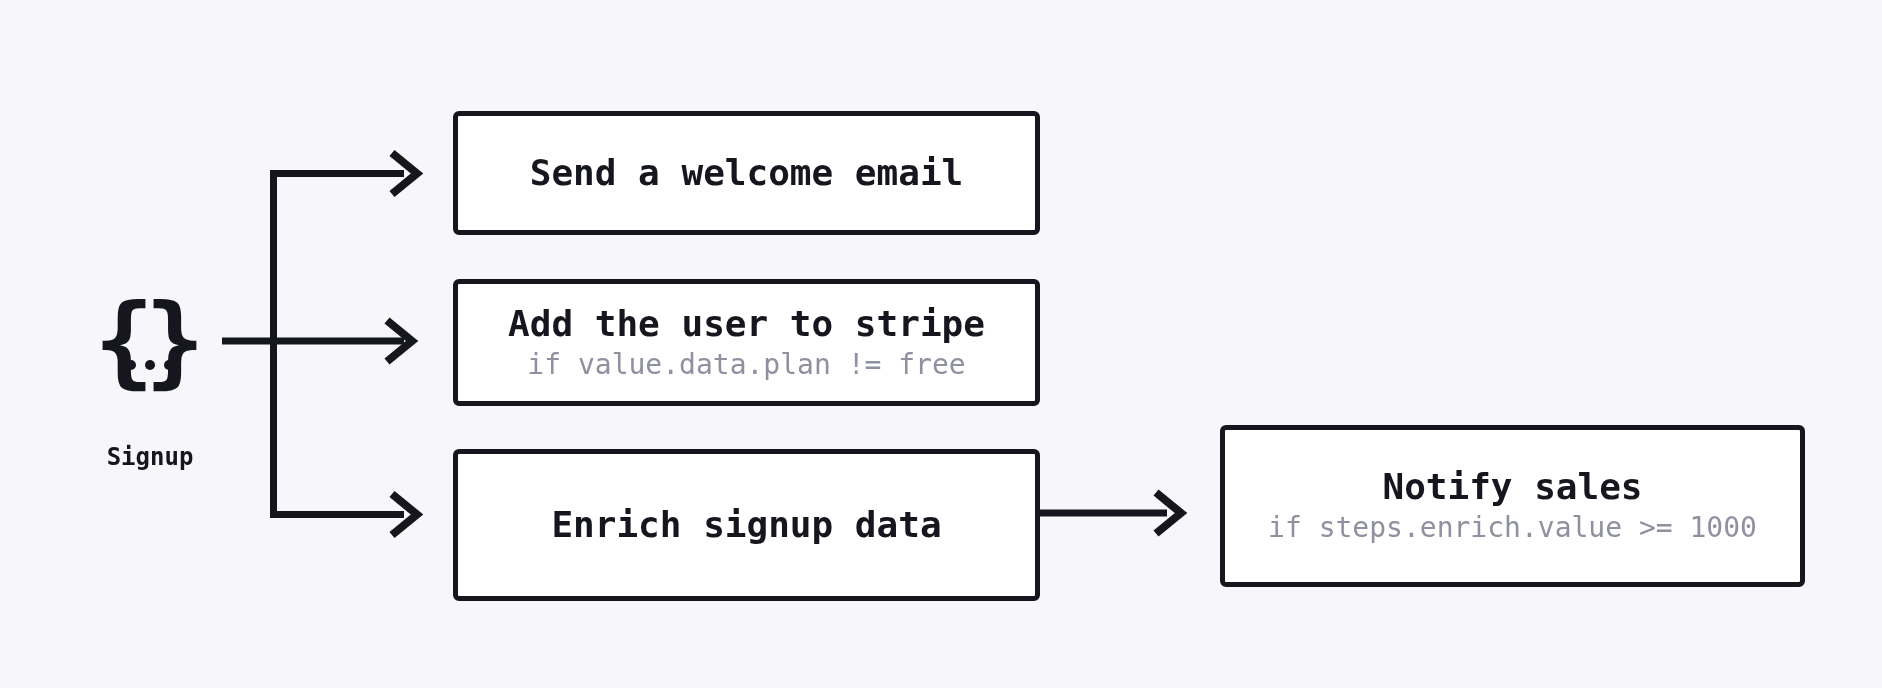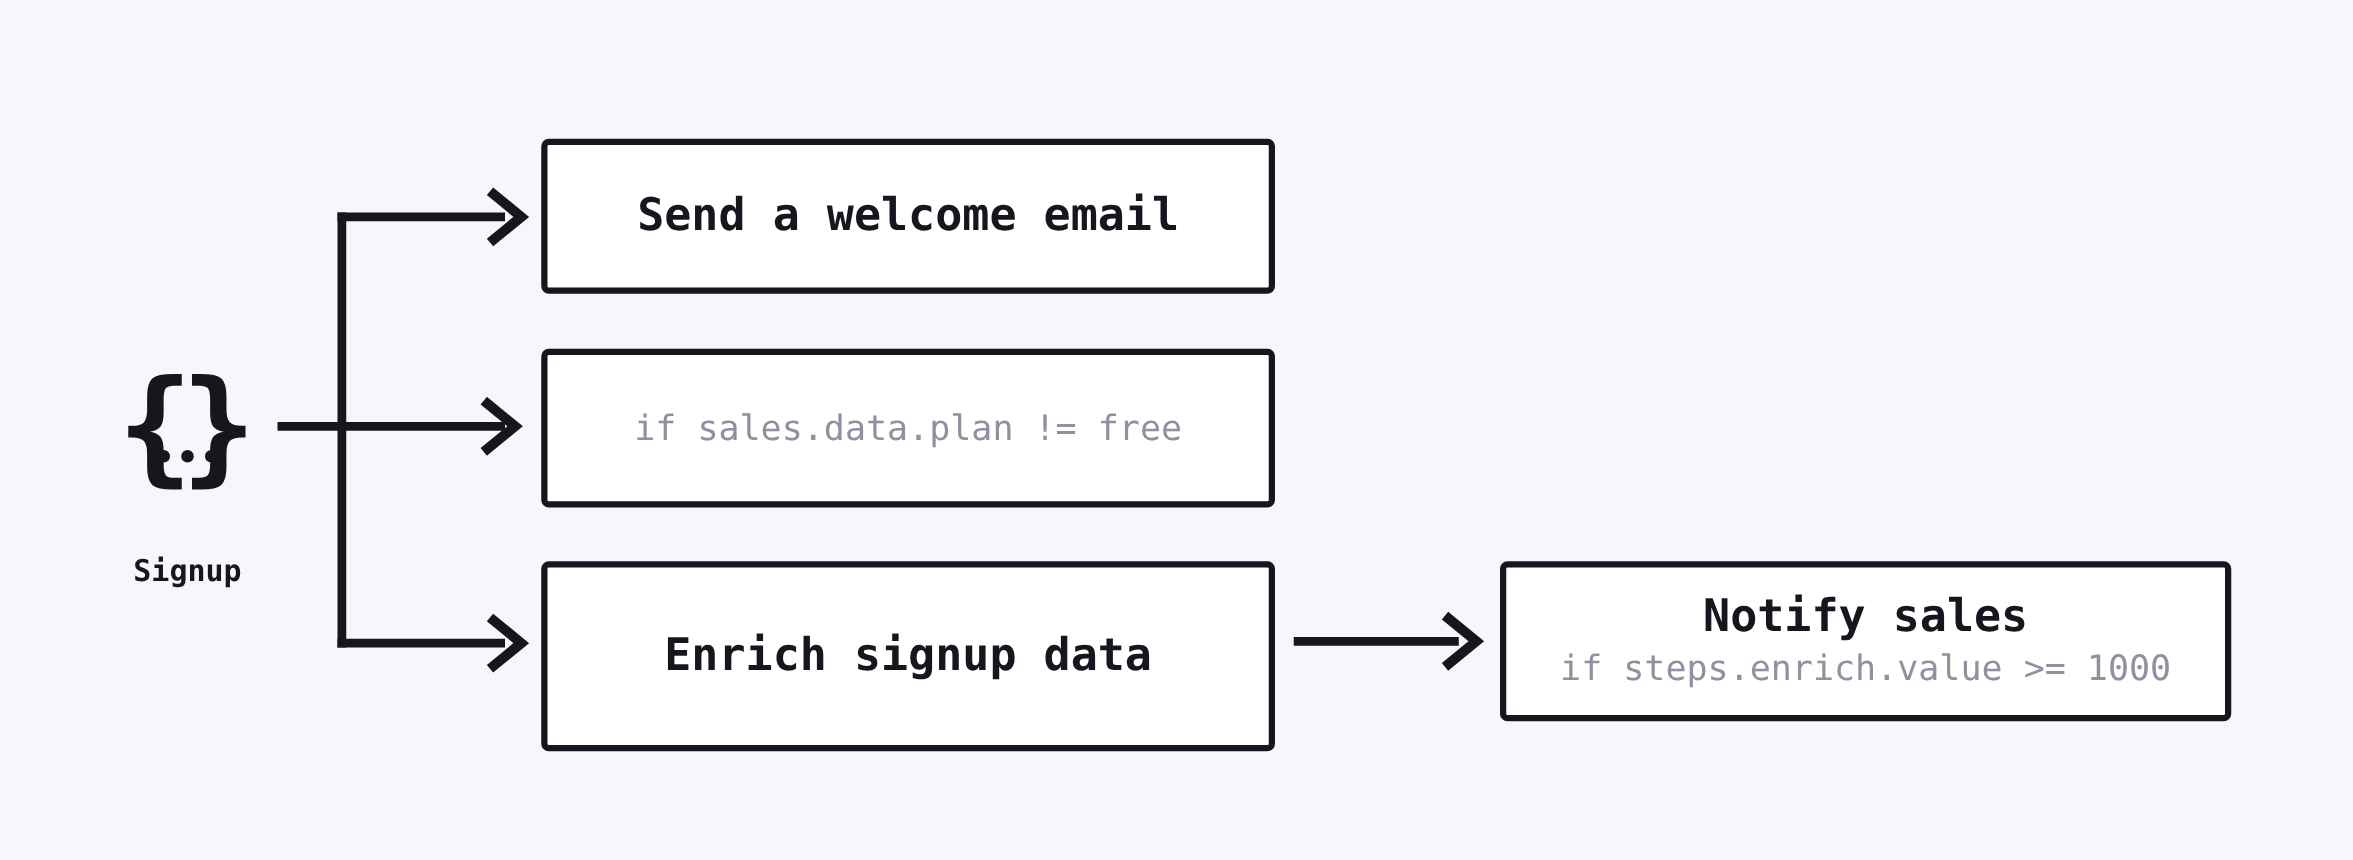--- a/index.html
+++ b/index.html
@@ -23,33 +23,34 @@
   
   .step{
     position:absolute;
     background:var(--box_bg);
     border:5px solid var(--ink);
     border-radius:6px;
     display:flex; flex-direction:column;
     align-items:center; justify-content:center;
     gap:4px;
     text-align:center;
+    margin-left:20px;
   }
   .step-title{
     font-weight:700; font-size:36px; line-height:40px;
     color:var(--ink); letter-spacing:0; white-space:nowrap;
   }
   .step-condition{
     font-weight:400; font-size:28px; line-height:34px;
     color:var(--muted); white-space:nowrap;
   }
   #box-welcome{left:433px; top:111px; width:587px; height:124px;}
   #box-stripe {left:433px; top:279px; width:587px; height:127px;}
   #box-enrich {left:433px; top:449px; width:587px; height:152px;}
-  #box-notify {left:1200px; top:449px; width:585px; height:128px;}
+  #box-notify {left:1200px; top:425px; width:585px; height:162px;}
 
   
   .event-icon{position:absolute; left:101px; top:298px; width:97px; height:91px;}
   .brace{
     position:absolute; top:50%; transform:translateY(-53%);
     font-size:100px; font-weight:700; line-height:1; color:var(--ink);
   }
   .brace-left{left:-7px;}
   .brace-right{right:-7px;}
   .event-dots{
@@ -92,21 +93,22 @@
     </span>
     <span class="brace brace-right">}</span>
   </div>
   <div class="event-label">Signup</div>
 
   <div class="step" id="box-welcome">
     <div class="step-title">Send a welcome email</div>
   </div>
 
   <div class="step" id="box-stripe">
-    <div class="step-condition">if sales.data.plan != free</div>
+    <div class="step-title">Add the user to stripe</div>
+    <div class="step-condition">if value.data.plan != free</div>
   </div>
 
   <div class="step" id="box-enrich">
     <div class="step-title">Enrich signup data</div>
   </div>
 
   <div class="step" id="box-notify">
     <div class="step-title">Notify sales</div>
     <div class="step-condition">if steps.enrich.value &gt;= 1000</div>
   </div>

